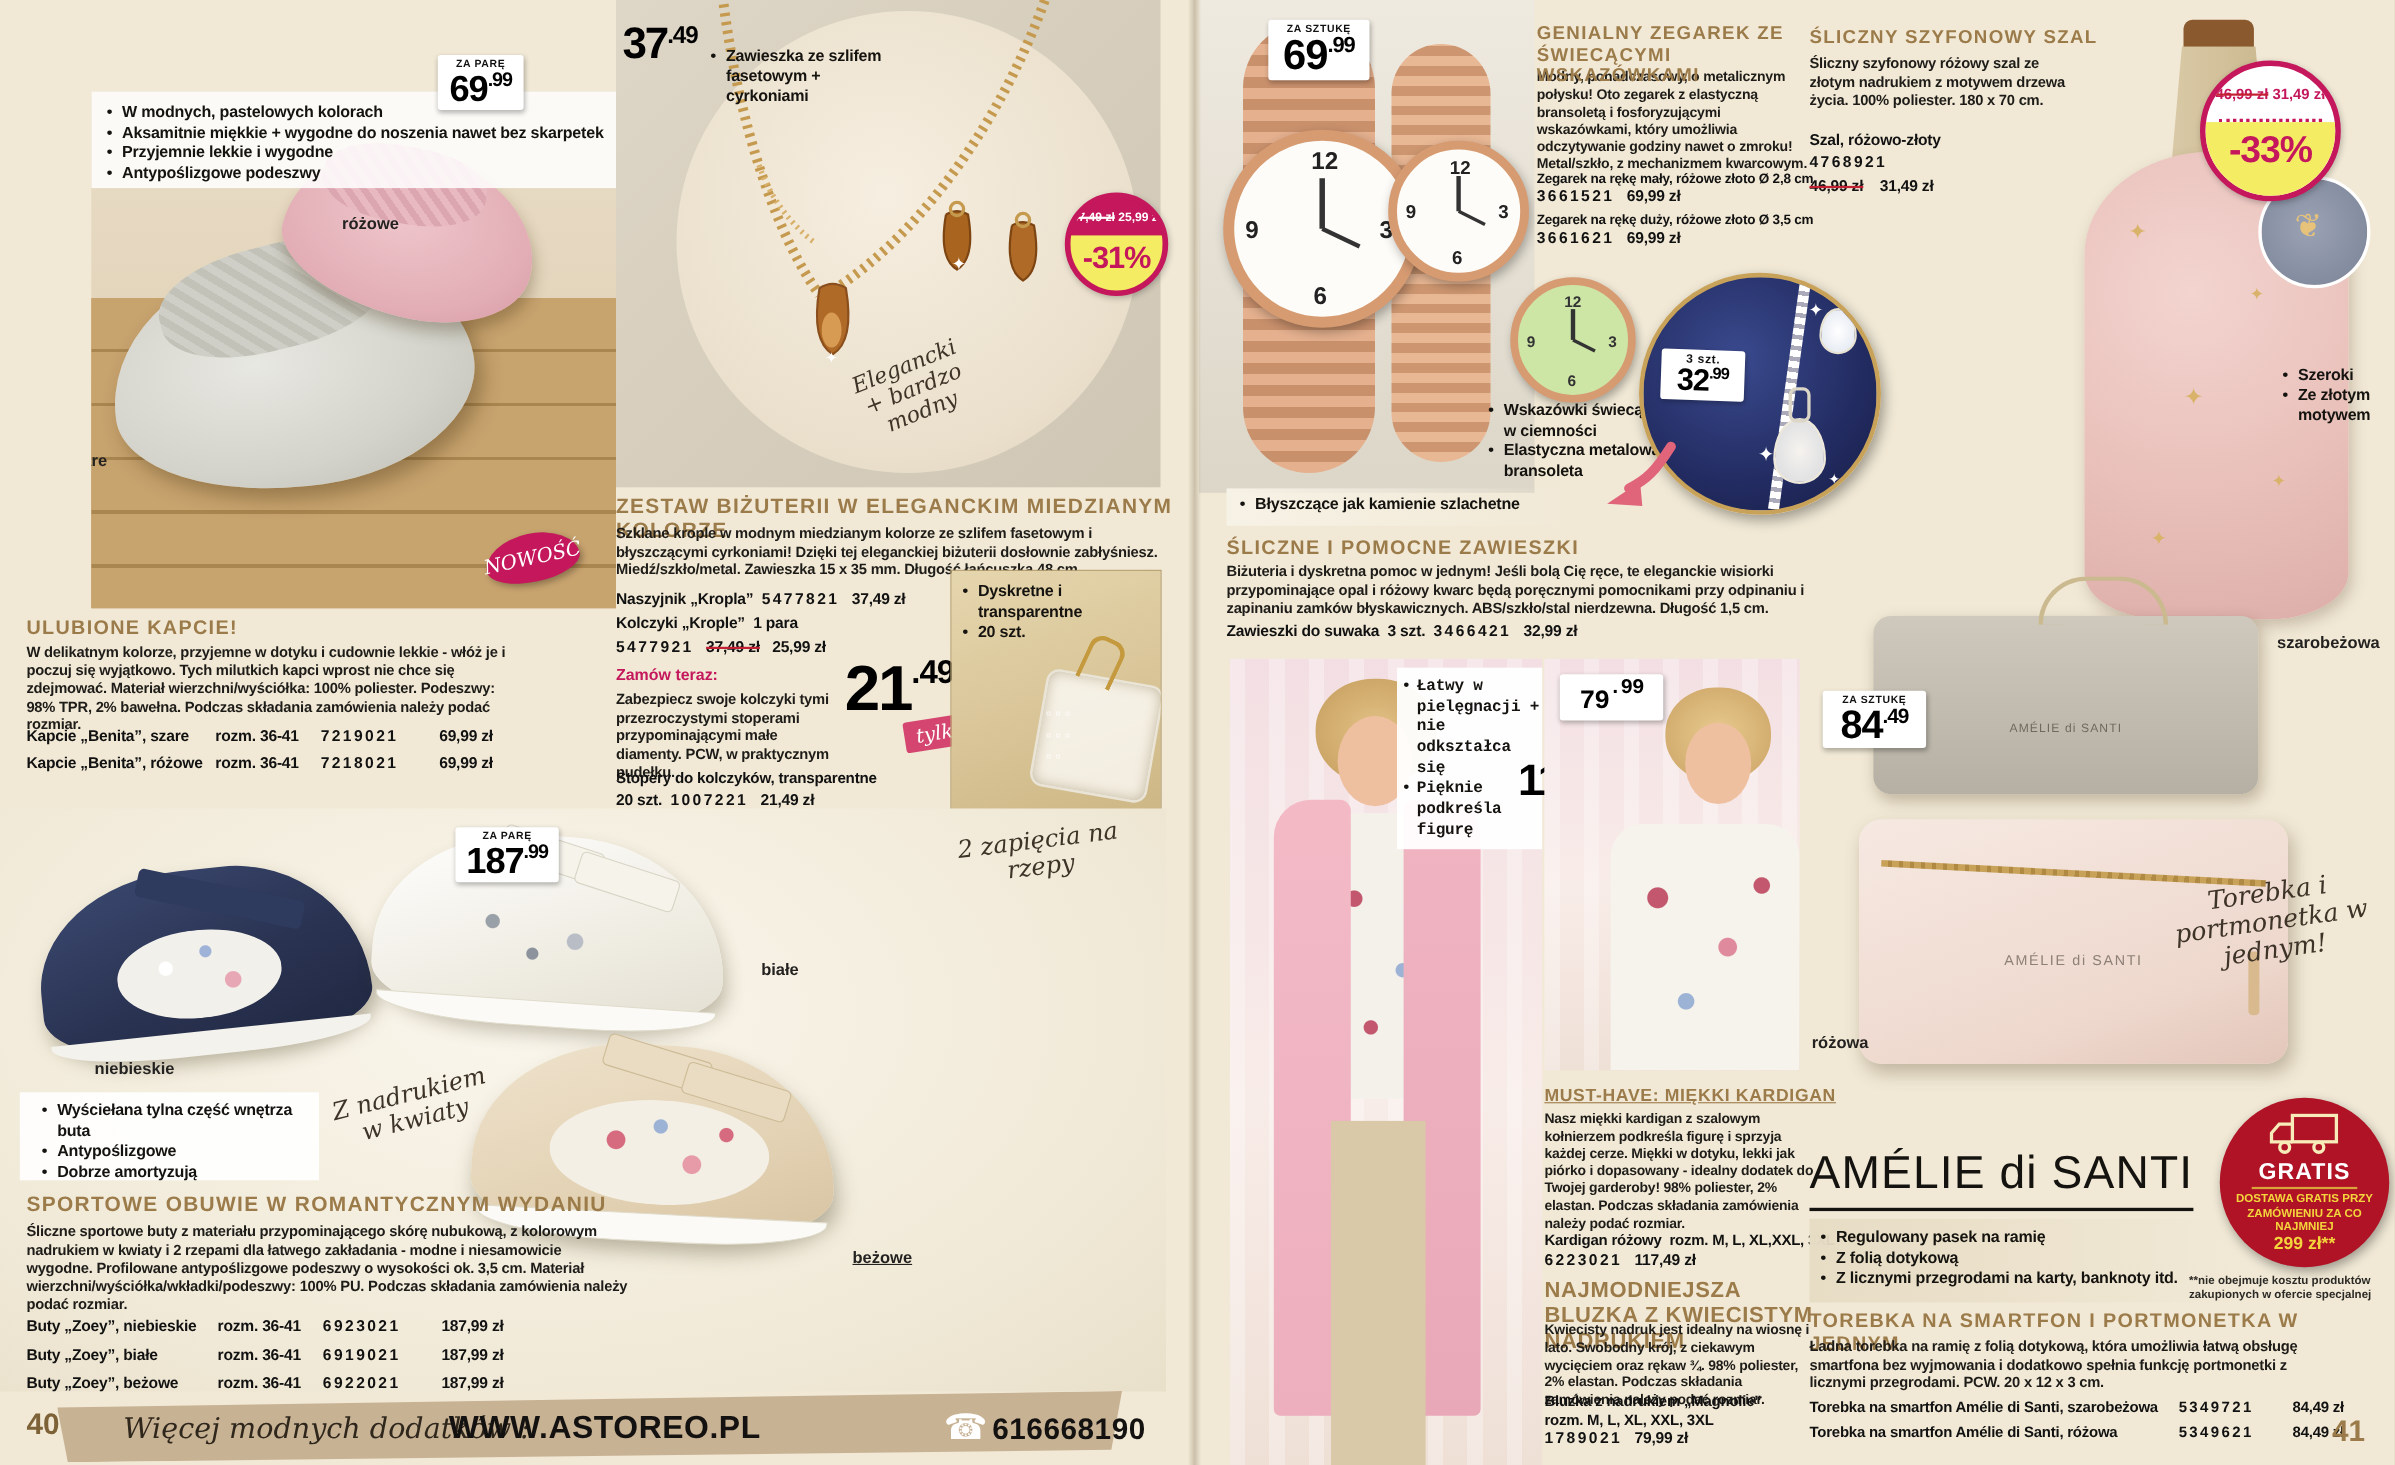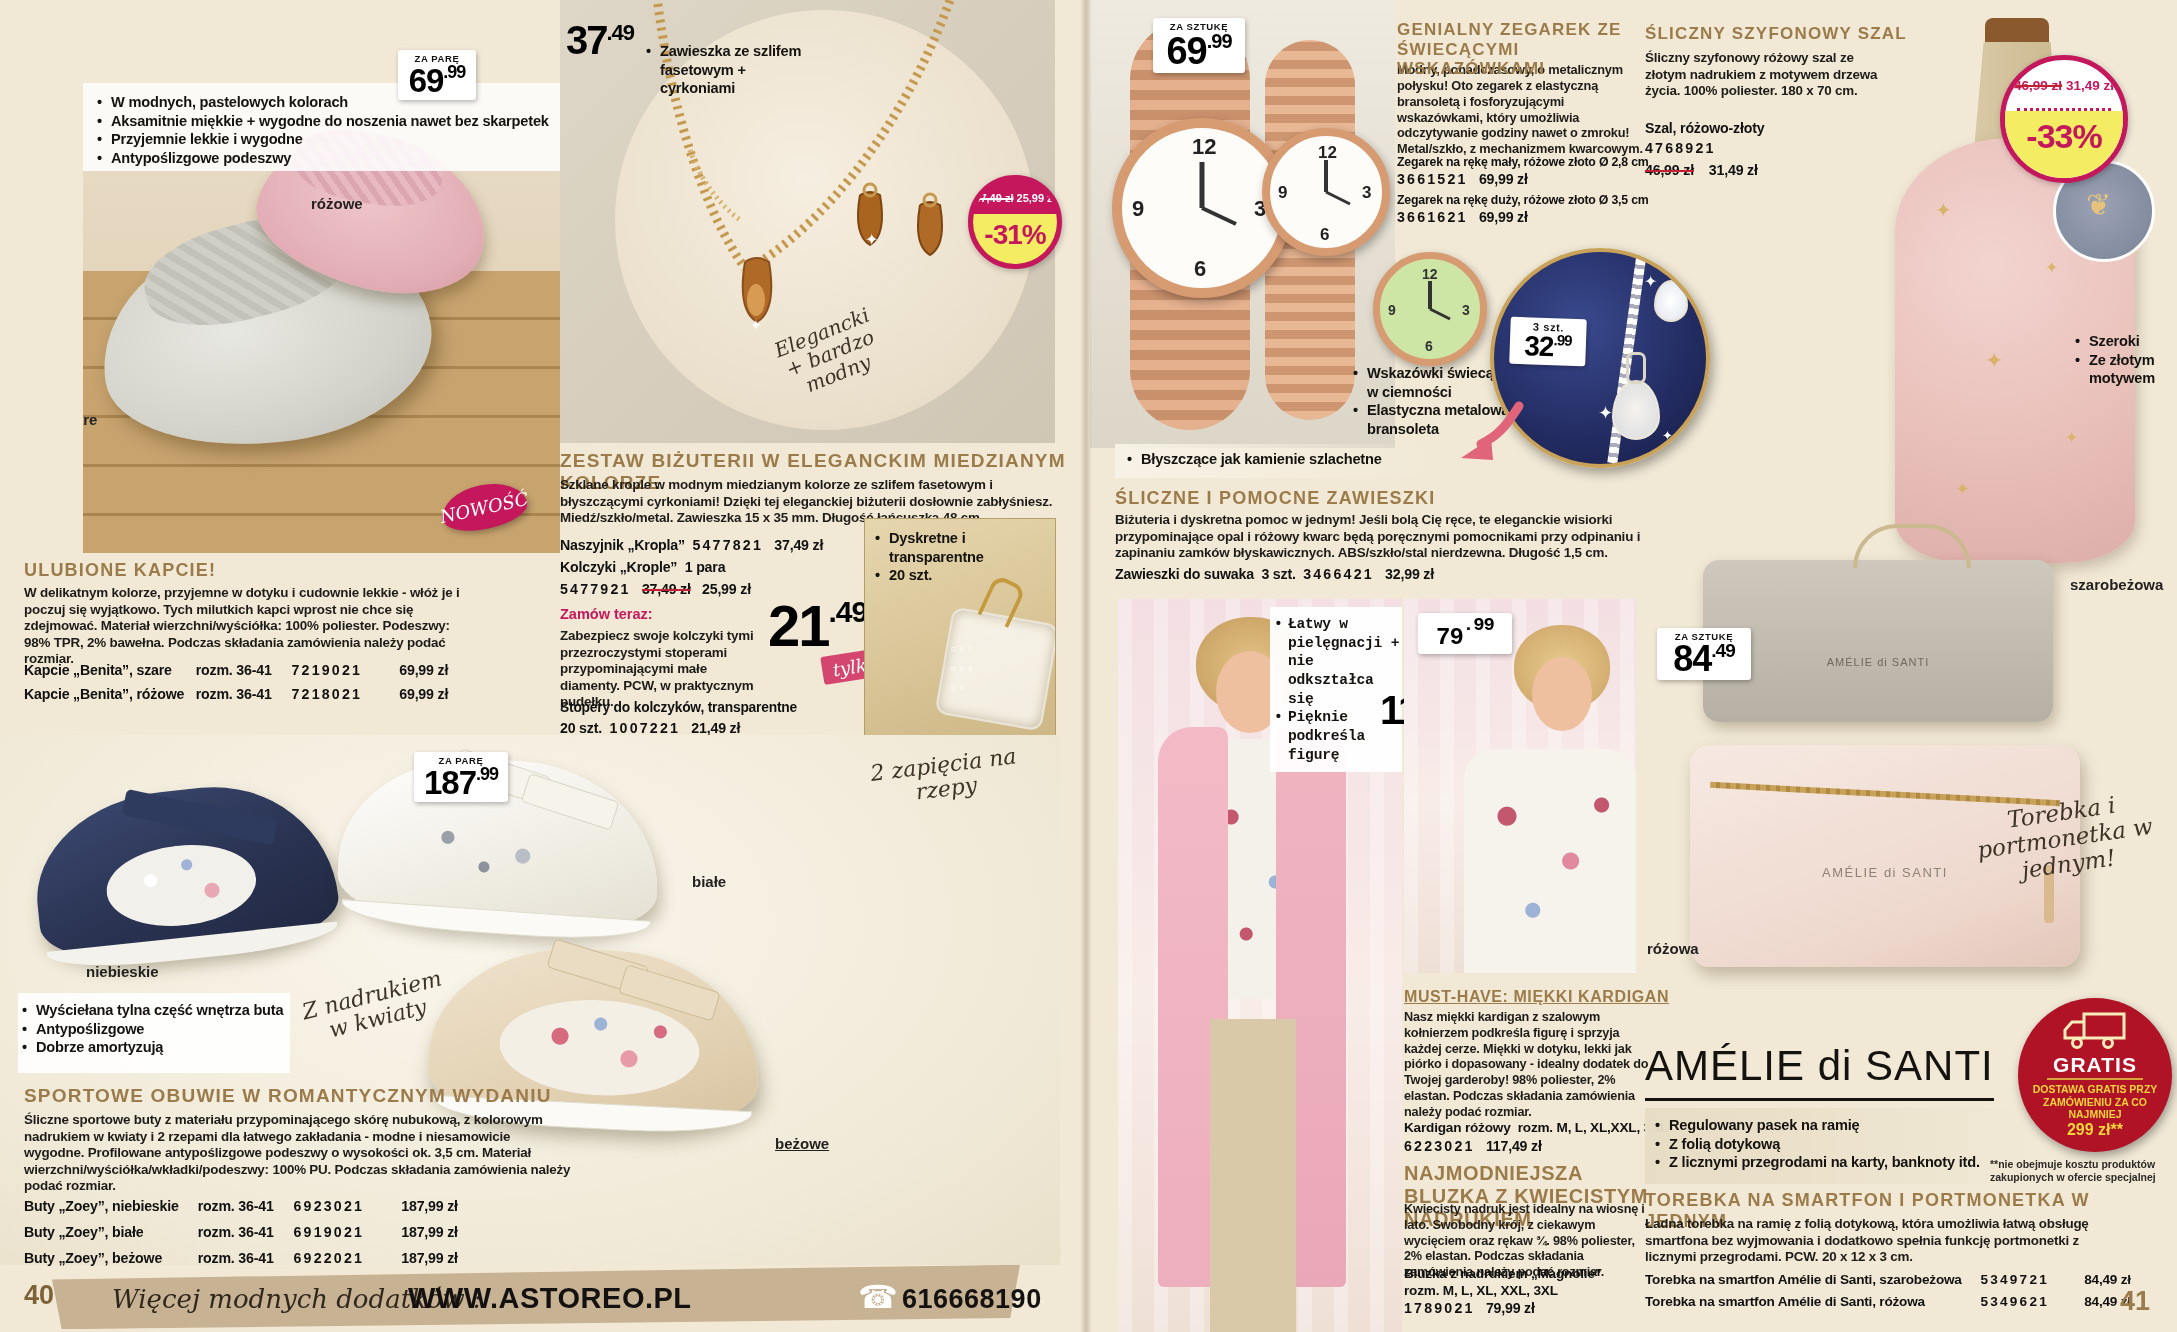--- a/index.html
+++ b/index.html
@@ -217,21 +217,21 @@
         <div class="abs" style="left:115px;top:2px;width:96px;height:28px;background:#e9dcc2;border:1px solid #cdbb97;transform:rotate(14deg);border-radius:5px;"></div>
         <div class="abs" style="left:188px;top:24px;width:96px;height:28px;background:#e9dcc2;border:1px solid #cdbb97;transform:rotate(14deg);border-radius:5px;"></div>
         <div class="abs" style="left:6px;bottom:-4px;width:318px;height:24px;background:#fbfaf6;border:1px solid #e0dccc;border-radius:0 0 40% 40%/0 0 90% 90%;"></div>
       </div>
       <div class="abs lbl" style="left:86px;top:228px;">niebieskie</div>
       <div class="abs lbl" style="left:692px;top:138px;">białe</div>
       <div class="abs lbl" style="left:775px;top:400px;text-decoration:underline;">beżowe</div>
       <div class="abs scr" style="left:870px;top:18px;width:150px;font-size:22px;line-height:1.1;transform:rotate(-7deg);text-align:center;">2 zapięcia na rzepy</div>
       <div class="abs scr" style="left:300px;top:248px;width:150px;font-size:22px;line-height:1.1;transform:rotate(-14deg);text-align:center;">Z nadrukiem w kwiaty</div>
 
-      <div class="abs" style="left:18px;top:258px;width:272px;height:80px;background:rgba(255,255,255,.9);padding:8px 0 0 4px;box-sizing:border-box;">
+      <div class="abs" style="left:18px;top:258px;width:272px;height:80px;background:rgba(255,255,255,.9);padding:8px 0 0 20px;box-sizing:border-box;">
         <ul class="blist">
           <li>Wyściełana tylna część wnętrza buta</li>
           <li>Antypoślizgowe</li>
           <li>Dobrze amortyzują</li>
         </ul>
       </div>
     </div>
 
     <div class="abs wbadge" style="left:414px;top:752px;width:82px;">
       <div class="wb-label">ZA PARĘ</div>

